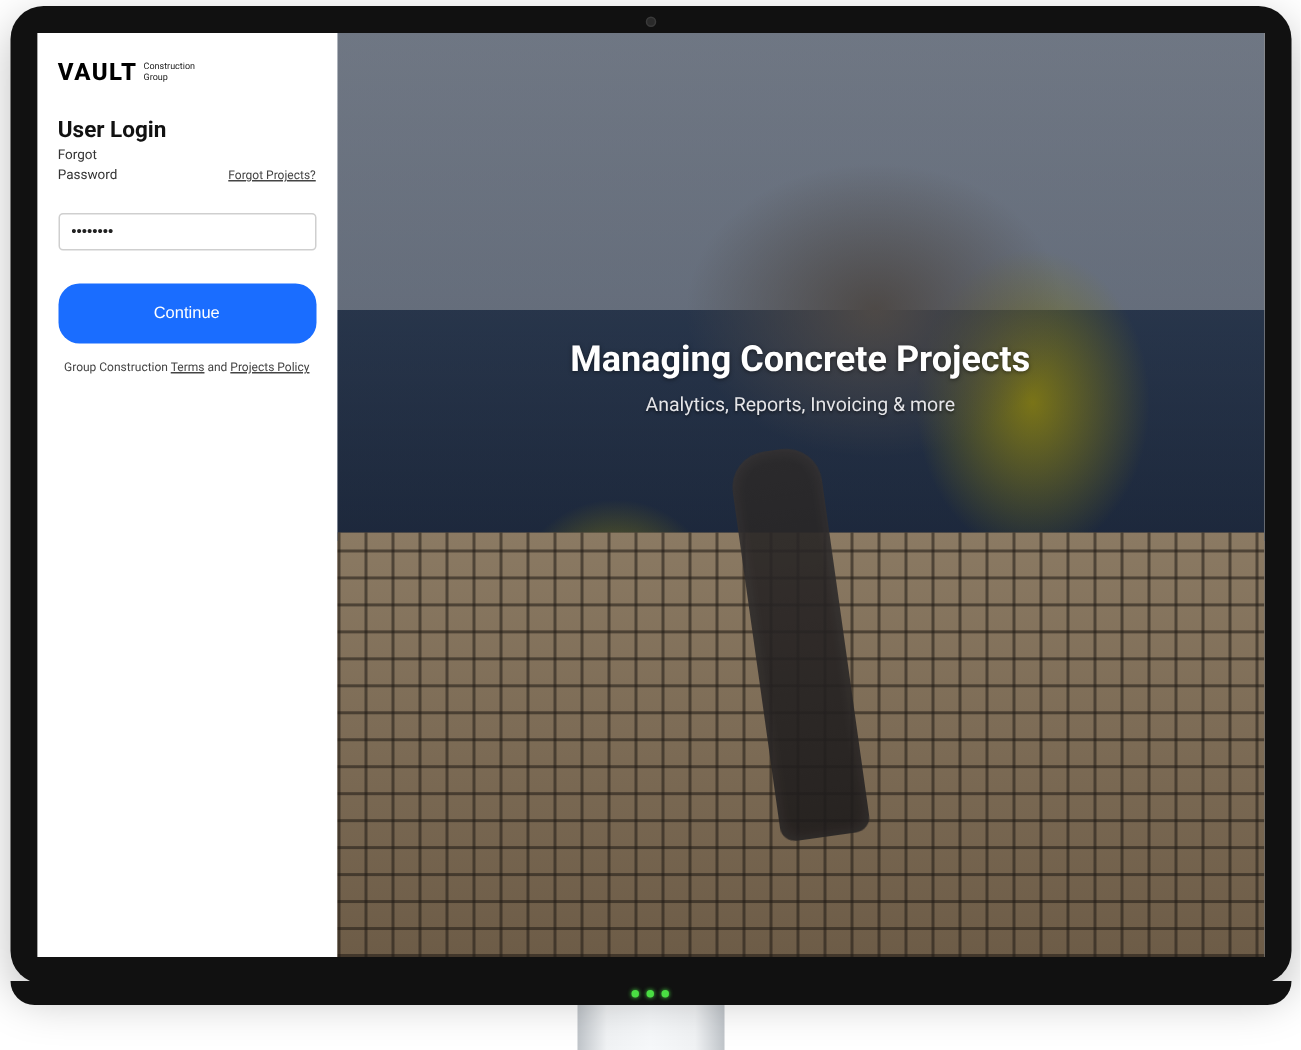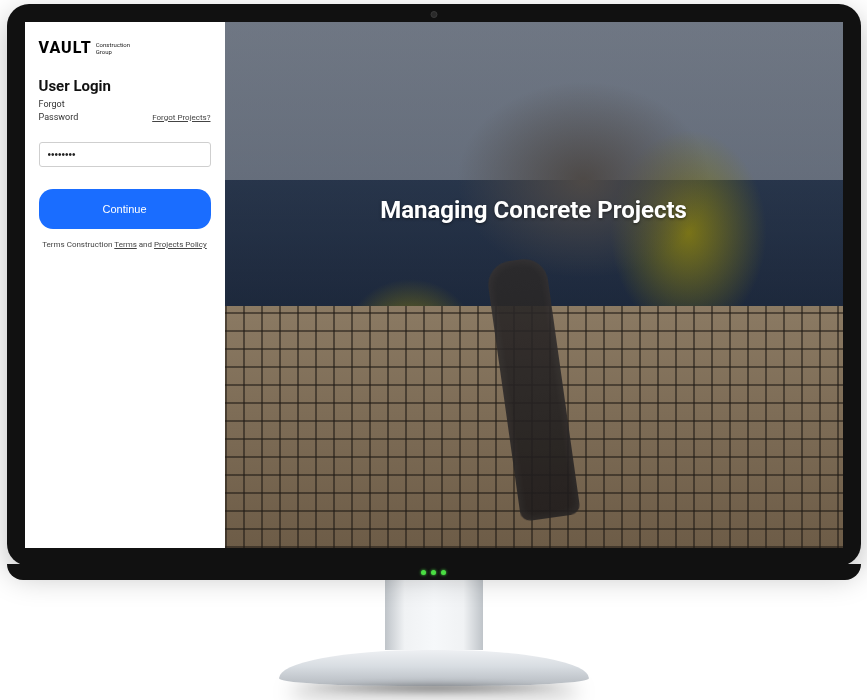--- a/index.html
+++ b/index.html
@@ -30,21 +30,21 @@
       top: 7px;
       left: 50%;
       transform: translateX(-50%);
       width: 7px; height: 7px;
       border-radius: 50%;
       background: #2a2a2a;
       border: 1px solid #3a3a3a;
     }
     .screen {
       background: #fff;
-      height: 526px;
+      height: 616px;
       display: flex;
       overflow: hidden;
     }
     .left {
       width: 200px;
       padding: 16px 14px;
       background: #fff;
       flex-shrink: 0;
     }
     .logo {
@@ -239,27 +239,28 @@
 
         <div class="label-row">
           <label class="field-label" style="margin-bottom:0">Password</label>
           <a class="forgot">Forgot Projects?</a>
         </div>
         <input class="text-input" type="password" value="••••••••" style="">
 
         <button class="btn-primary">Continue</button>
 
         <div class="legal">
-          <span>Terms Construction </span><a>Terms</a><span> and </span><a>Projects Policy</a>
+          <span>Group Construction </span><a>Terms</a><span> and </span><a>Projects Policy</a>
         </div>
       </div>
 
       <div class="right">
         <div class="hero-copy">
           <div class="hero-title">Managing Concrete Projects</div>
+          <div class="hero-sub">Analytics, Reports, Invoicing &amp; more</div>
         </div>
       </div>
 
     </div>
   </div>
   <div class="chin">
     <div class="led"></div>
     <div class="led"></div>
     <div class="led"></div>
   </div>

